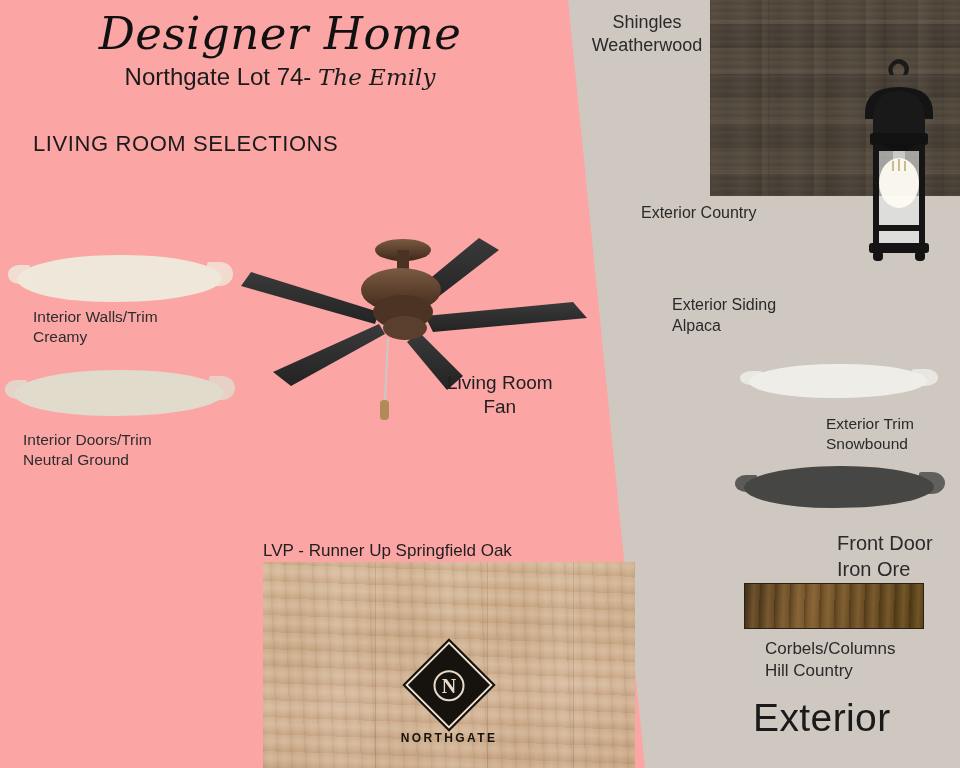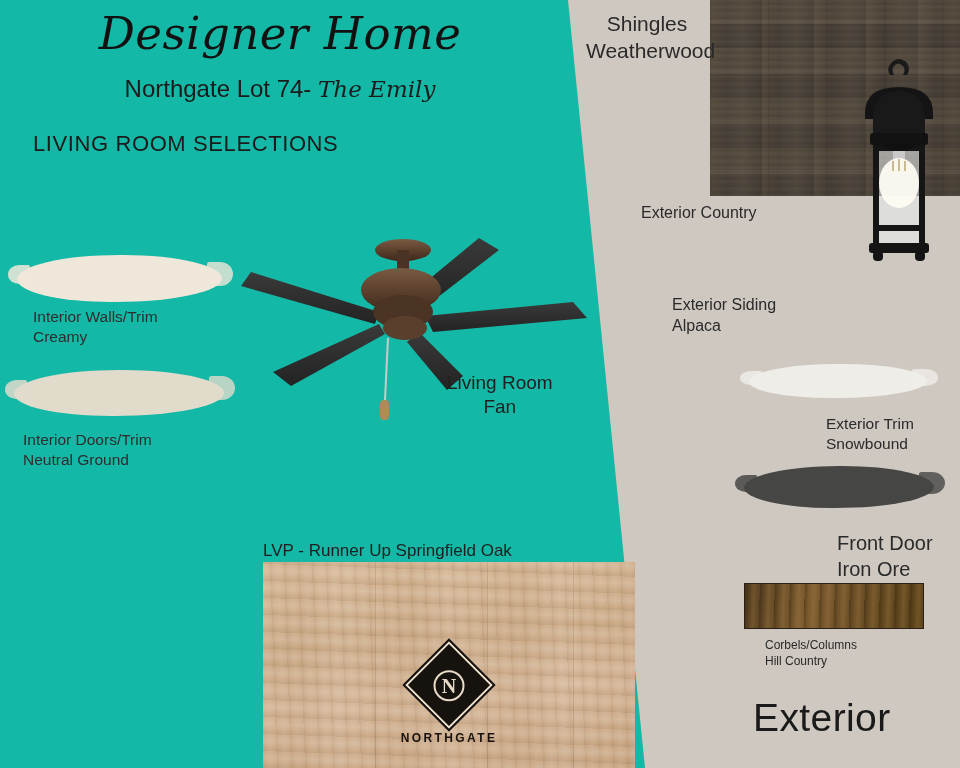--- a/index.html
+++ b/index.html
@@ -10,21 +10,21 @@
     height: 768px;
     overflow: hidden;
     background: #ffffff;
     font-family: "Liberation Sans", sans-serif;
   }
 
   #board {
     position: relative;
     width: 960px;
     height: 768px;
-    background: #14b8a6;
+    background: #fca5a5;
     overflow: hidden;
   }
 
   
   .right-panel {
     position: absolute;
     top: 0; left: 0;
     width: 960px; height: 768px;
     background: #cfc8c0;
     clip-path: polygon(568px 0px, 960px 0px, 960px 768px, 645px 768px);
@@ -42,21 +42,21 @@
   .title-script {
     font-family: "DejaVu Serif", serif;
     font-style: italic;
     font-size: 45px;
     font-weight: 400;
     color: #111111;
     letter-spacing: 0.5px;
     line-height: 1.05;
   }
   .subtitle-row {
-    margin-top: 18px;
+    margin-top: 6px;
     font-size: 24px;
     color: #1b1b1b;
     white-space: nowrap;
     display: block;
     line-height: 1.2;
   }
   .subtitle-plain { font-family: "Liberation Sans", sans-serif; font-weight: 400; }
   .subtitle-script {
     font-family: "DejaVu Serif", serif;
     font-style: italic;
@@ -241,21 +241,21 @@
     font-family: "Liberation Sans", sans-serif;
   }
 
   
   .lbl-shingles {
     position: absolute;
     left: 586px; top: 11px;
     width: 122px;
     text-align: center;
     z-index: 6;
-    font-size: 21px;
+    font-size: 18px;
     line-height: 1.28;
     color: #2a2a2a;
     white-space: pre-line;
   }
 
   .shingles-photo {
     position: absolute;
     left: 710px; top: 0;
     width: 250px; height: 196px;
     z-index: 3;
@@ -357,21 +357,21 @@
         rgba(30,18,6,0.30) 0px,
         rgba(30,18,6,0.00) 4px,
         rgba(198,154,92,0.22) 9px,
         rgba(30,18,6,0.00) 15px),
       linear-gradient(100deg, #4f3a1d 0%, #7b5a2e 35%, #6a4d25 60%, #574018 100%);
   }
   .lbl-hillcountry {
     position: absolute;
     left: 765px; top: 638px;
     z-index: 6;
-    font-size: 12px;
+    font-size: 17px;
     line-height: 1.3;
     color: #2a2a2a;
     white-space: pre-line;
   }
 
   .exterior-word {
     position: absolute;
     left: 753px; top: 698px;
     z-index: 6;
     font-size: 39px;

